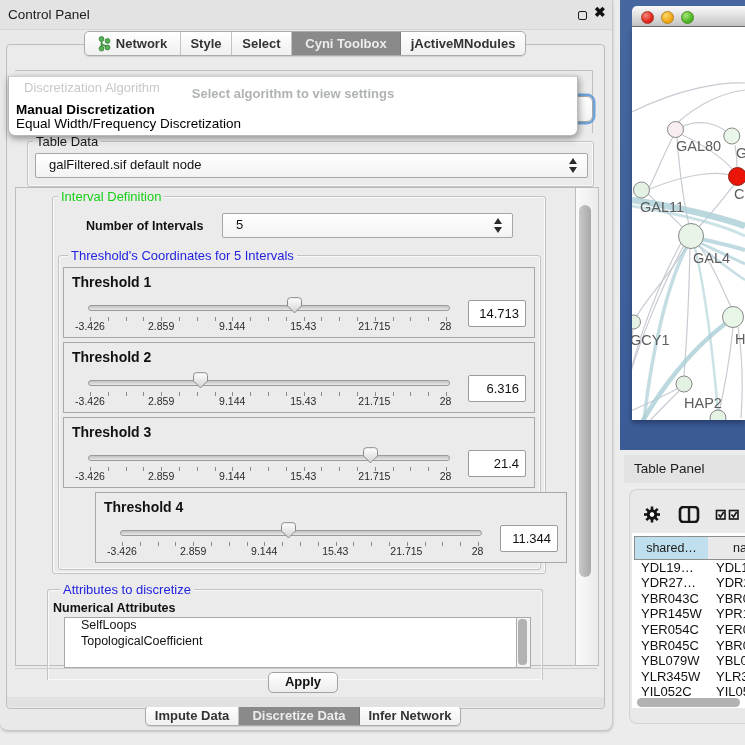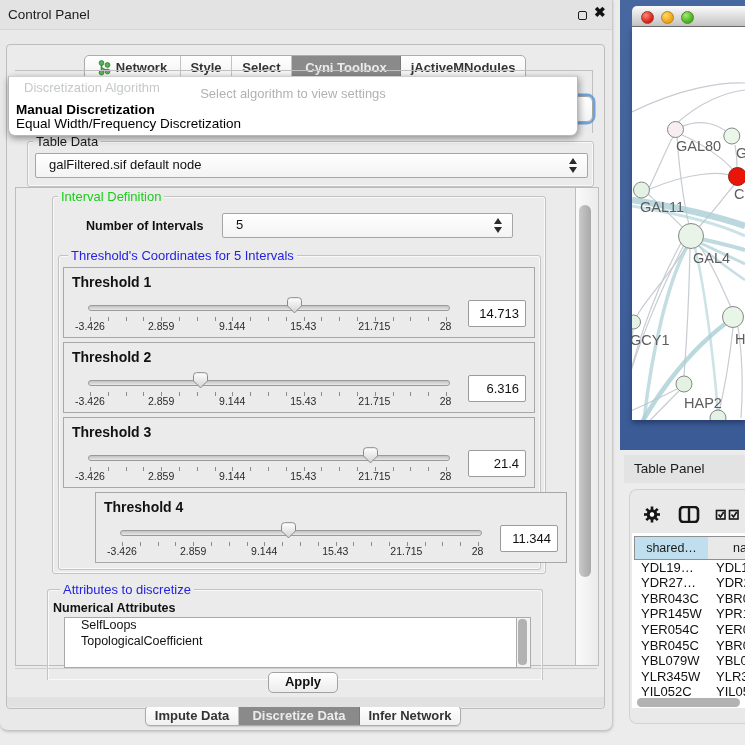--- a/index.html
+++ b/index.html
@@ -10,21 +10,21 @@
 #cptitle{left:0;top:0;width:612px;height:29px;background:#e3e3e3;border-bottom:1px solid #d6d6d6;}
 #cptitle .t{position:absolute;left:8px;top:7px;font-size:13.5px;color:#1c1c1c;}
 #winsq{left:578px;top:11px;width:7px;height:7px;border:1.6px solid #1b1b1b;border-radius:2px;}
 #winx{left:594px;top:4px;font-size:14px;font-weight:bold;color:#111;}
 #content{left:6px;top:44px;width:597px;height:663px;background:#ebebeb;border:1px solid #bdbdbd;border-radius:4px;}
 
 .tabbar{display:flex;border:1px solid #acacac;border-radius:5px;background:linear-gradient(#ffffff,#f0f0f0);height:23px;overflow:hidden;box-shadow:0 1px 1px rgba(0,0,0,.12);}
 .tabbar .tab{display:flex;align-items:center;justify-content:center;font-size:13px;font-weight:bold;color:#333;border-right:1px solid #c3c3c3;white-space:nowrap;}
 .tabbar .tab:last-child{border-right:none;}
 .tabbar .sel{background:#8a8a8a;color:#ececec;border-right-color:#7a7a7a;}
-#toptabs{left:84px;top:31px;margin-top:24px;}
+#toptabs{left:84px;top:31px;}
 #bottabs{left:145px;top:705px;height:19px;}
 #bottabs .tab{font-size:13px;}
 
 .grp{position:absolute;border:1px solid #c3c3c3;border-radius:3px;box-shadow:inset 0 0 0 1px rgba(255,255,255,.7);}
 .grptitle{position:absolute;background:#ebebeb;padding:0 3px;font-size:13px;white-space:nowrap;}
 
 .combo{position:absolute;background:linear-gradient(#ffffff,#f3f3f3);border:1px solid #a6a6a6;border-radius:2px;font-size:13px;color:#111;}
 .combo .txt{position:absolute;left:13px;top:3px;}
 .spin{position:absolute;right:9px;top:4px;width:9px;}
 .spin .u{width:0;height:0;border-left:4.5px solid transparent;border-right:4.5px solid transparent;border-bottom:6px solid #2b2b2b;margin-bottom:2.5px;}
@@ -38,21 +38,21 @@
 .slabels{position:absolute;top:52px;left:0;width:472px;height:12px;font-size:10.5px;color:#2a2a2a;}
 .slabels span{position:absolute;transform:translateX(-50%);}
 .thumb{position:absolute;top:29px;width:15px;height:17px;}
 
 #numlist{left:64px;top:617px;width:465px;height:49px;background:#fff;border:1px solid #a9a9a9;font-size:12.5px;color:#111;overflow:hidden;}
 #numlist div{padding-left:16px;height:15.5px;line-height:15.5px;}
 
 #apply{left:268px;top:672px;width:68px;height:19px;background:linear-gradient(#ffffff,#ececec);border:1px solid #a2a2a2;border-radius:5px;font-size:13px;font-weight:bold;color:#111;text-align:center;line-height:18px;}
 
 #popup{left:8px;top:76px;width:568px;height:58px;background:#fff;border:1px solid #b8b8b8;border-top-color:#cfcfcf;border-radius:0 0 7px 7px;box-shadow:0 3px 7px rgba(0,0,0,.30),3px 1px 6px rgba(0,0,0,.12);}
-#popup .ph{position:absolute;top:9px;left:0;width:100%;text-align:center;color:#b0b3b3;font-size:13px;font-weight:normal;}
+#popup .ph{position:absolute;top:9px;left:0;width:100%;text-align:center;color:#b0b3b3;font-size:13px;font-weight:bold;}
 #popup .i1{position:absolute;top:25px;left:7px;font-size:13.5px;font-weight:bold;color:#000;}
 #popup .i2{position:absolute;top:39px;left:7px;font-size:13.5px;color:#000;}
 
 #vsb{left:575px;top:188px;width:20px;height:477px;background:linear-gradient(to right,#fafafa,#ececec);border-left:1px solid #bdbdbd;}
 #vsbthumb{left:579px;top:205px;width:12px;height:372px;background:linear-gradient(to right,#c9c9c9,#a9a9a9);border-radius:6px;}
 
 #netwin{left:620px;top:0;width:125px;height:450px;background:linear-gradient(#46679f,#3a5b96);}
 #nettitle{left:632px;top:6px;width:113px;height:20px;background:linear-gradient(#fbfbfb,#c3c3c3);border-bottom:1px solid #6f6f6f;border-top-left-radius:5px;}
 .light{position:absolute;top:10.5px;width:11px;height:11px;border-radius:50%;}
 #canvas{left:632px;top:27px;width:113px;height:393px;background:#fff;box-shadow:0 3px 5px rgba(0,0,30,.35);}

